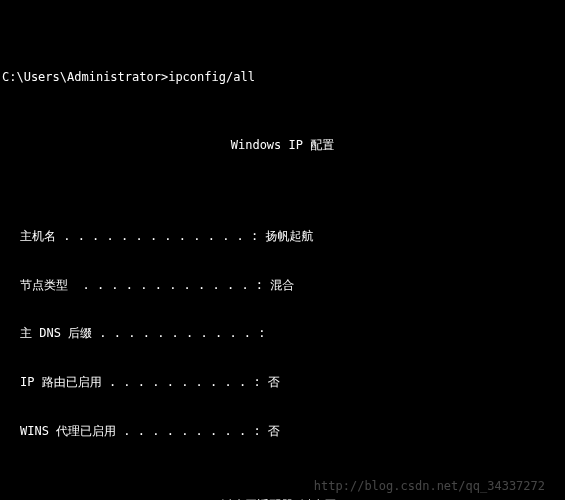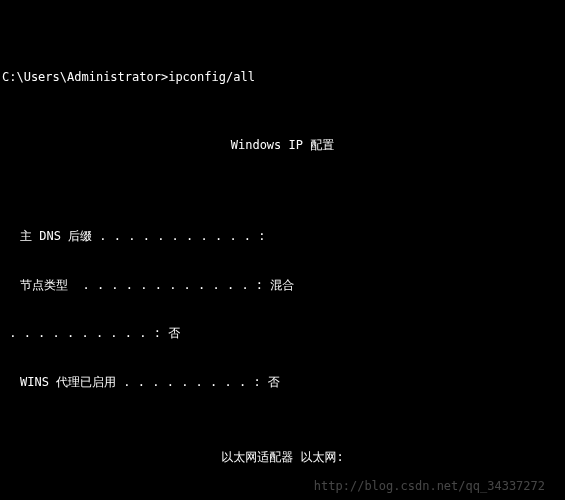--- a/index.html
+++ b/index.html
@@ -34,23 +34,24 @@
 </head>
 <body>
 
 
 
 <div class="prompt">C:\Users\Administrator&gt;ipconfig/all</div>
 
 <div class="section-title">Windows IP 配置</div>
 
 <div>
+  <div class="row"><span class="label">主机名</span><span class="dots"> . . . . . . . . . . . . . : </span><span class="value">扬帆起航</span></div>
+  <div class="row"><span class="label">节点类型</span><span class="dots">  . . . . . . . . . . . . : </span><span class="value">混合</span></div>
   <div class="row"><span class="label">主 DNS 后缀</span><span class="dots"> . . . . . . . . . . . :</span><span class="value"></span></div>
-  <div class="row"><span class="label">节点类型</span><span class="dots">  . . . . . . . . . . . . : </span><span class="value">混合</span></div>
-  <div class="row"><span class="dots"> . . . . . . . . . . : </span><span class="value">否</span></div>
+  <div class="row"><span class="label">IP 路由已启用</span><span class="dots"> . . . . . . . . . . : </span><span class="value">否</span></div>
   <div class="row"><span class="label">WINS 代理已启用</span><span class="dots"> . . . . . . . . . : </span><span class="value">否</span></div>
 </div>
 
 <div class="section-title">以太网适配器 以太网:</div>
 
 
 
 
 
 

